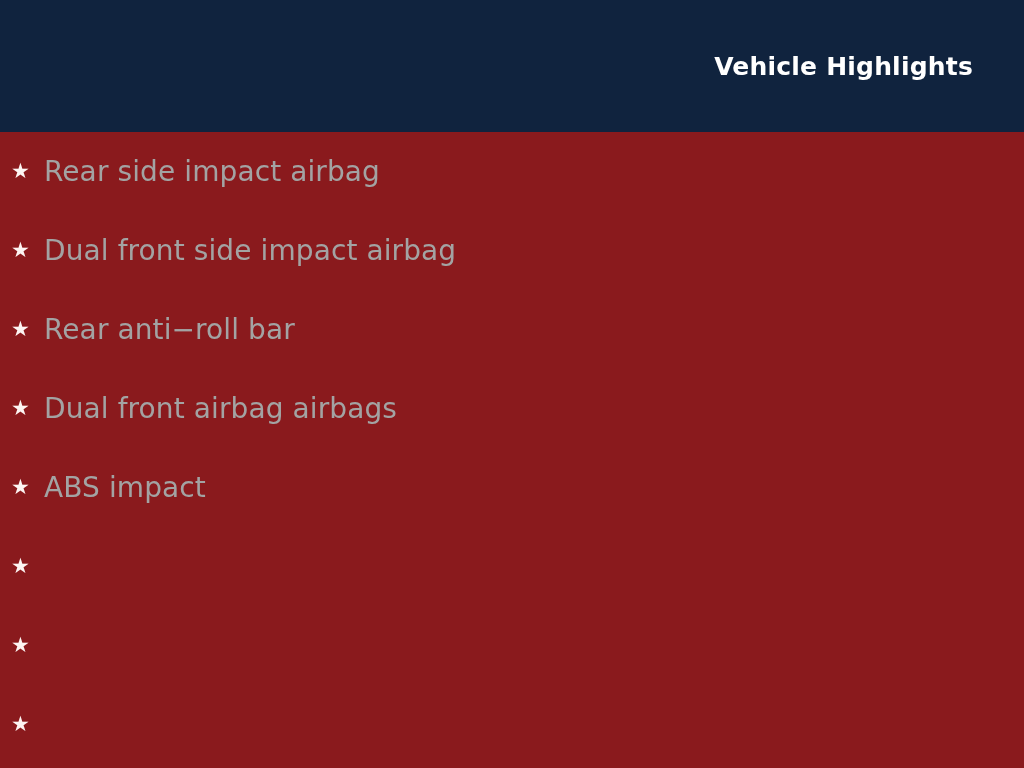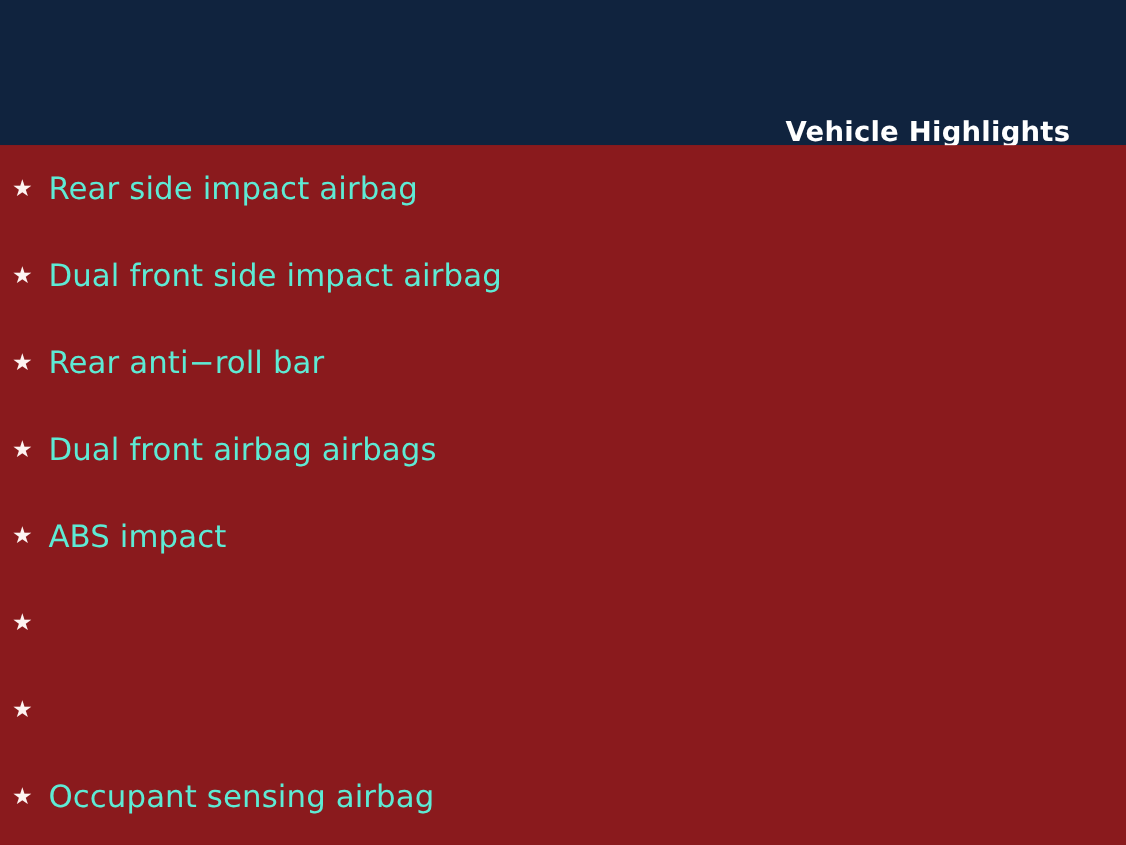--- a/index.html
+++ b/index.html
@@ -20,21 +20,21 @@
     background: #8a1a1d;
     display: flex;
     flex-direction: column;
   }
   .slide-header {
     width: 100%;
     height: 132px;
     background: #10233e;
     box-sizing: border-box;
     display: flex;
-    align-items: flex-end;
+    align-items: center;
     justify-content: flex-end;
     padding-right: 51px;
     flex: 0 0 auto;
   }
   .slide-title {
     color: #ffffff;
     font-family: "DejaVu Sans", sans-serif;
     font-size: 25px;
     font-weight: bold;
     letter-spacing: 0.2px;
@@ -67,21 +67,21 @@
   .star-bullet {
     flex: 0 0 auto;
     width: 33px;
     color: #fdf4f2;
     font-size: 21px;
     line-height: 1;
     text-align: left;
     font-family: "DejaVu Sans", sans-serif;
   }
   .highlight-label {
-    color: #5eead4;
+    color: #a3a3a3;
     font-size: 28px;
     font-weight: normal;
     line-height: 1;
     letter-spacing: 0.1px;
     font-family: "DejaVu Sans", sans-serif;
     white-space: nowrap;
   }
 </style>
 </head>
 <body>
@@ -123,19 +123,18 @@
       <li class="highlight-item">
         <span class="star-bullet">★</span>
       </li>
 
       <li class="highlight-item">
         <span class="star-bullet">★</span>
       </li>
 
       <li class="highlight-item">
         <span class="star-bullet">★</span>
-        <span class="highlight-label">Occupant sensing airbag</span>
       </li>
 
     </ul>
   </div>
 
 </div>
 
 </body></html>

